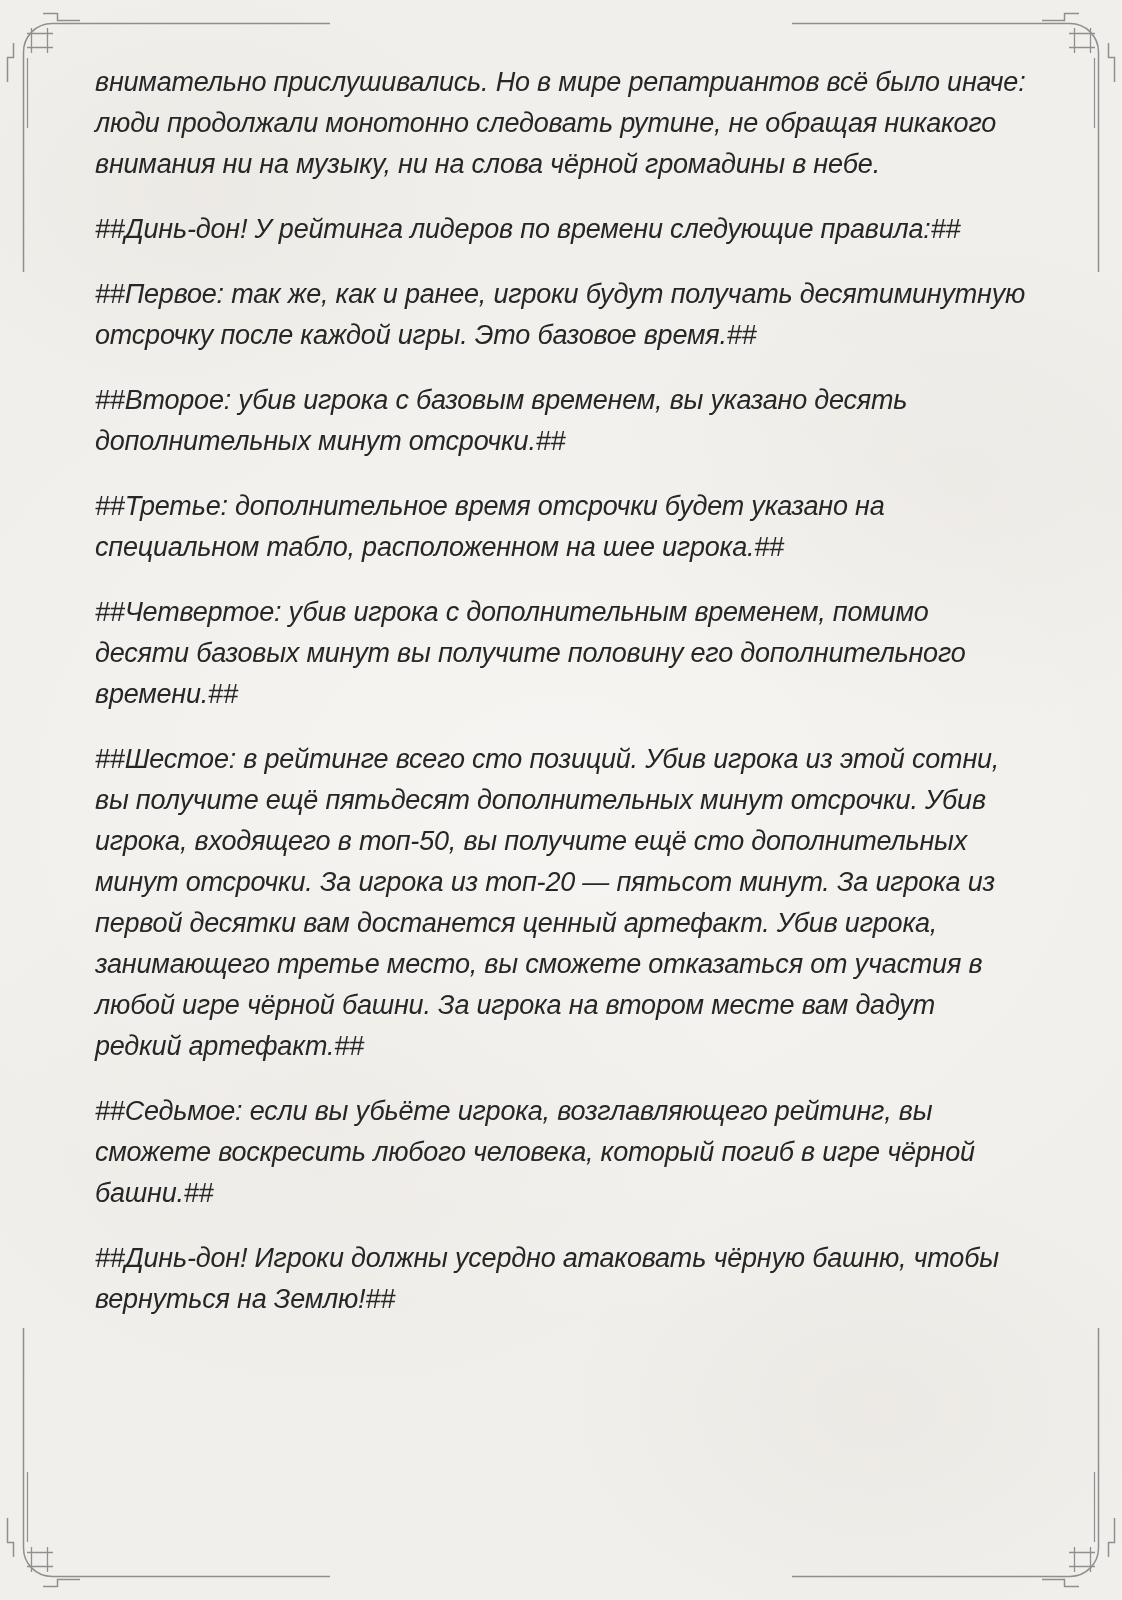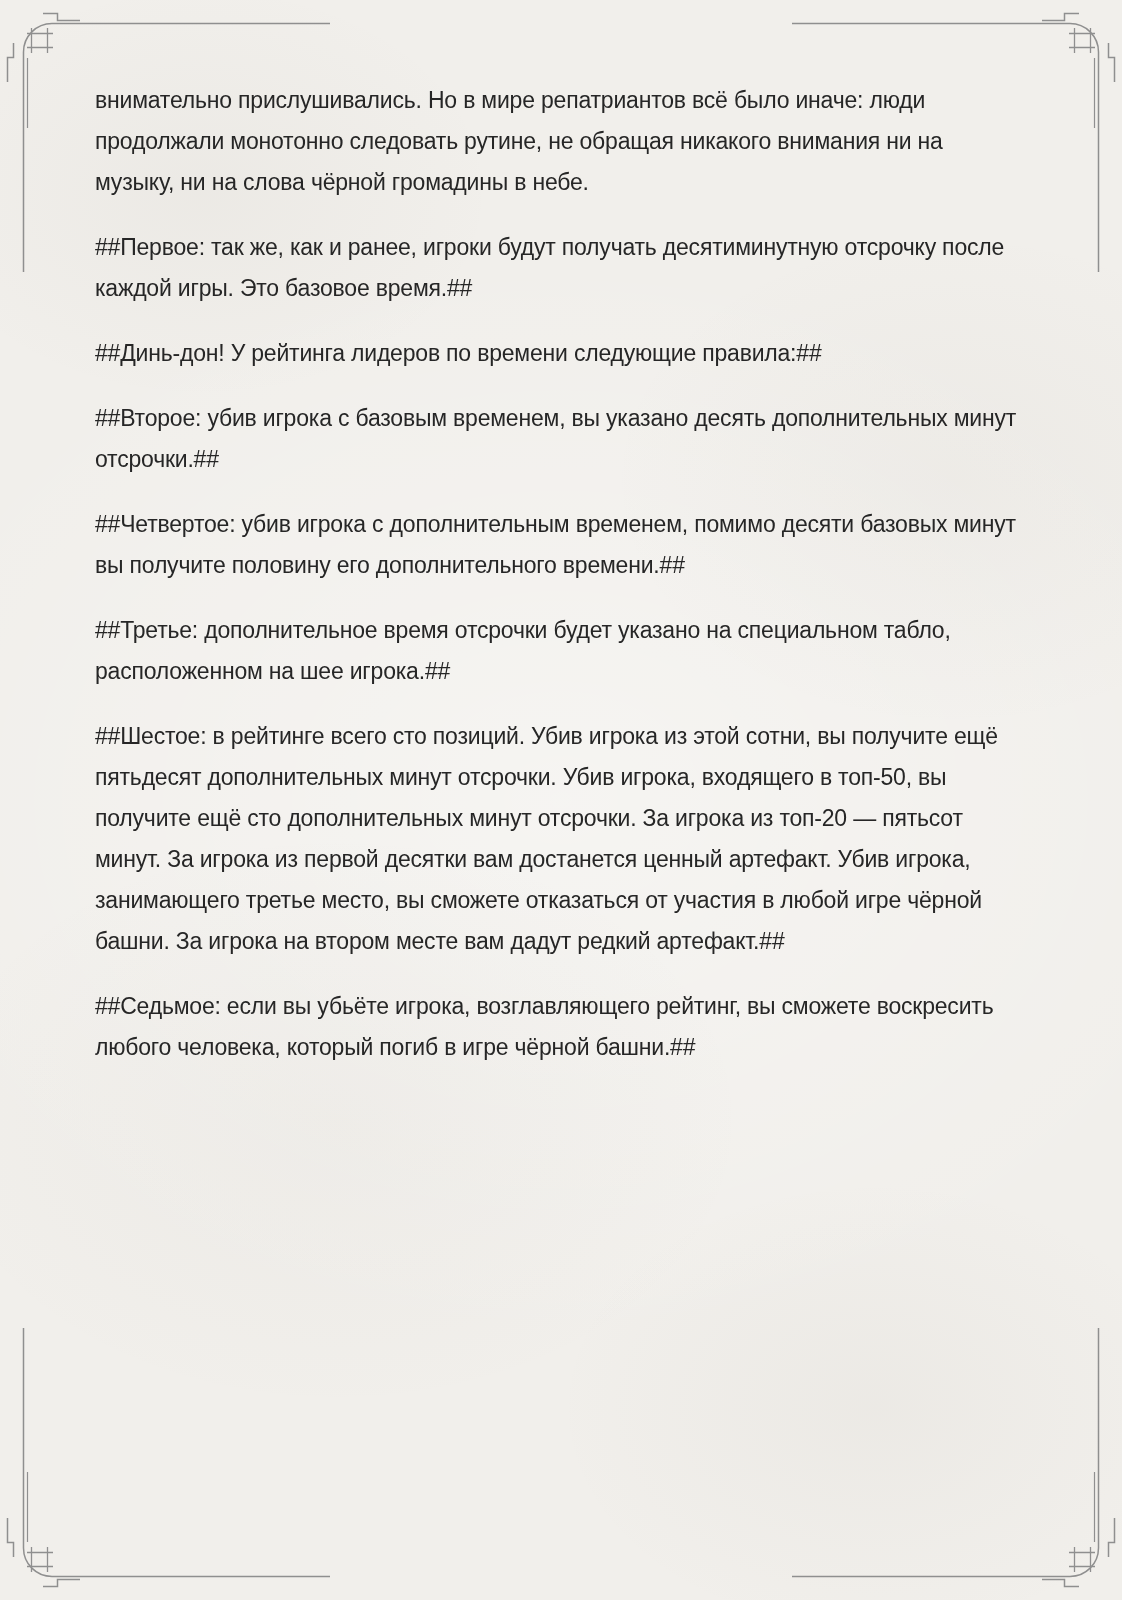--- a/index.html
+++ b/index.html
@@ -33,26 +33,27 @@
     pointer-events: none;
   }
   .corner svg { display: block; width: 100%; height: 100%; }
   .corner.tl { top: 0; left: 0; }
   .corner.tr { top: 0; right: 0; transform: scaleX(-1); }
   .corner.bl { bottom: 0; left: 0; transform: scaleY(-1); }
   .corner.br { bottom: 0; right: 0; transform: scale(-1,-1); }
 
   .page-text {
     position: absolute;
-    left: 95px; top: 80px;
+    left: 95px; top: 62px;
     width: 932px;
     color: var(--text-color);
-    font-size: 23px;
+    font-size: 27px;
     line-height: 41px;
     letter-spacing: -0.2px;
+    font-style: italic;
   }
   .page-text p { margin-bottom: 24px; }
 </style>
 </head>
 <body>
 
 <div class="paper-texture"></div>
 
 <div class="corner tl">
   <svg viewBox="0 0 330 280" fill="none" stroke="currentColor" stroke-width="1.5">
@@ -86,20 +87,21 @@
     <path d="M 330 23.5 L 52 23.5 A 28.5 28.5 0 0 0 23.5 52 L 23.5 272"></path>
     <path d="M 27.5 58 L 27.5 128" stroke-width="1.2"></path>
     <path d="M 27 33.5 H 53 M 27 47.5 H 53 M 31.5 28 V 53 M 47.5 28 V 53" stroke-width="1.3"></path>
     <path d="M 43 13.5 H 57.5 V 20.5 H 80"></path>
     <path d="M 13.5 43 V 57.5 H 7.5 V 82"></path>
   </svg>
 </div>
 
 <div class="page-text">
   <p>внимательно прислушивались. Но в мире репатриантов всё было иначе: люди продолжали монотонно следовать рутине, не обращая никакого внимания ни на музыку, ни на слова чёрной громадины в небе.</p>
+  <p>##Динь-дон! У рейтинга лидеров по времени следующие правила:##</p>
   <p>##Первое: так же, как и ранее, игроки будут получать десятиминутную отсрочку после каждой игры. Это базовое время.##</p>
-  <p>##Динь-дон! У рейтинга лидеров по времени следующие правила:##</p>
   <p>##Второе: убив игрока с базовым временем, вы указано десять дополнительных минут отсрочки.##</p>
+  <p>##Третье: дополнительное время отсрочки будет указано на специальном табло, расположенном на шее игрока.##</p>
   <p>##Четвертое: убив игрока с дополнительным временем, помимо десяти базовых минут вы получите половину его дополнительного времени.##</p>
-  <p>##Третье: дополнительное время отсрочки будет указано на специальном табло, расположенном на шее игрока.##</p>
   <p>##Шестое: в рейтинге всего сто позиций. Убив игрока из этой сотни, вы получите ещё пятьдесят дополнительных минут отсрочки. Убив игрока, входящего в топ-50, вы получите ещё сто дополнительных минут отсрочки. За игрока из топ-20 — пятьсот минут. За игрока из первой десятки вам достанется ценный артефакт. Убив игрока, занимающего третье место, вы сможете отказаться от участия в любой игре чёрной башни. За игрока на втором месте вам дадут редкий артефакт.##</p>
   <p>##Седьмое: если вы убьёте игрока, возглавляющего рейтинг, вы сможете воскресить любого человека, который погиб в игре чёрной башни.##</p>
+  <p>##Динь-дон! Игроки должны усердно атаковать чёрную башню, чтобы вернуться на Землю!##</p>
 </div>
 
 </body></html>

